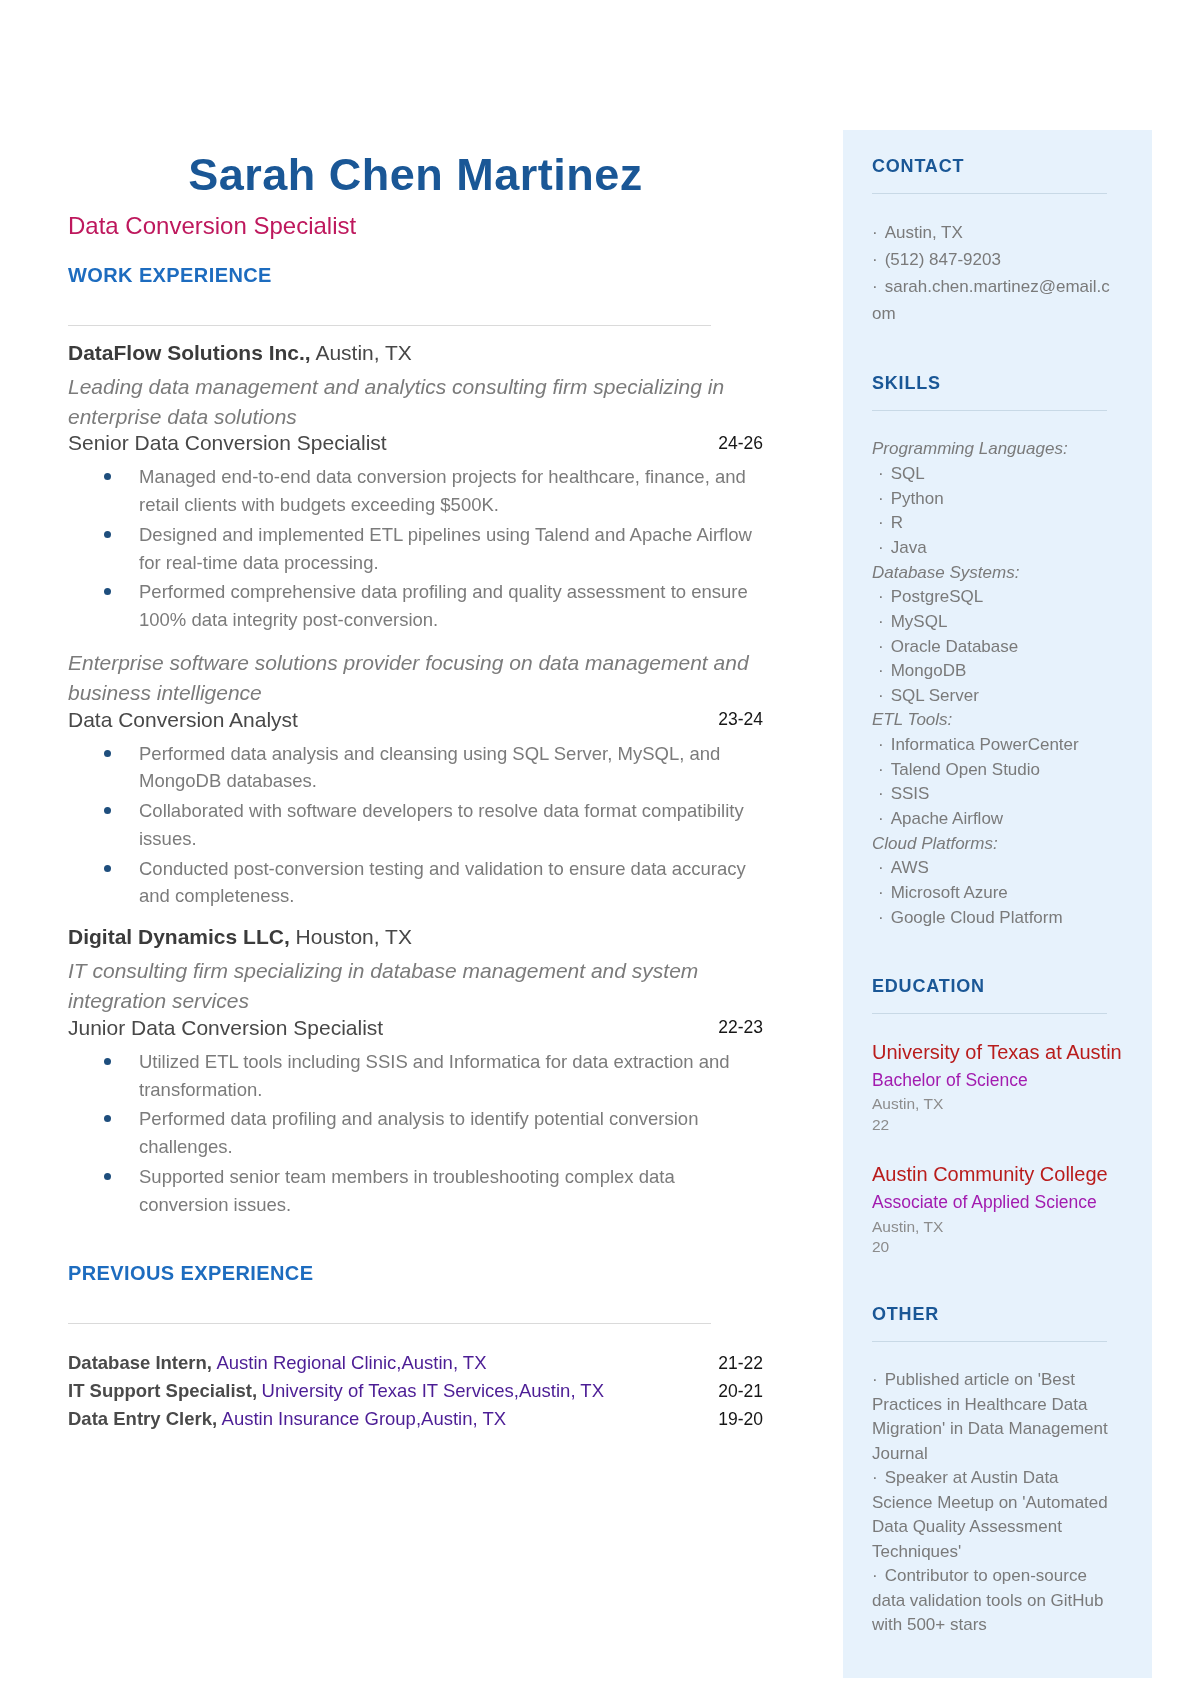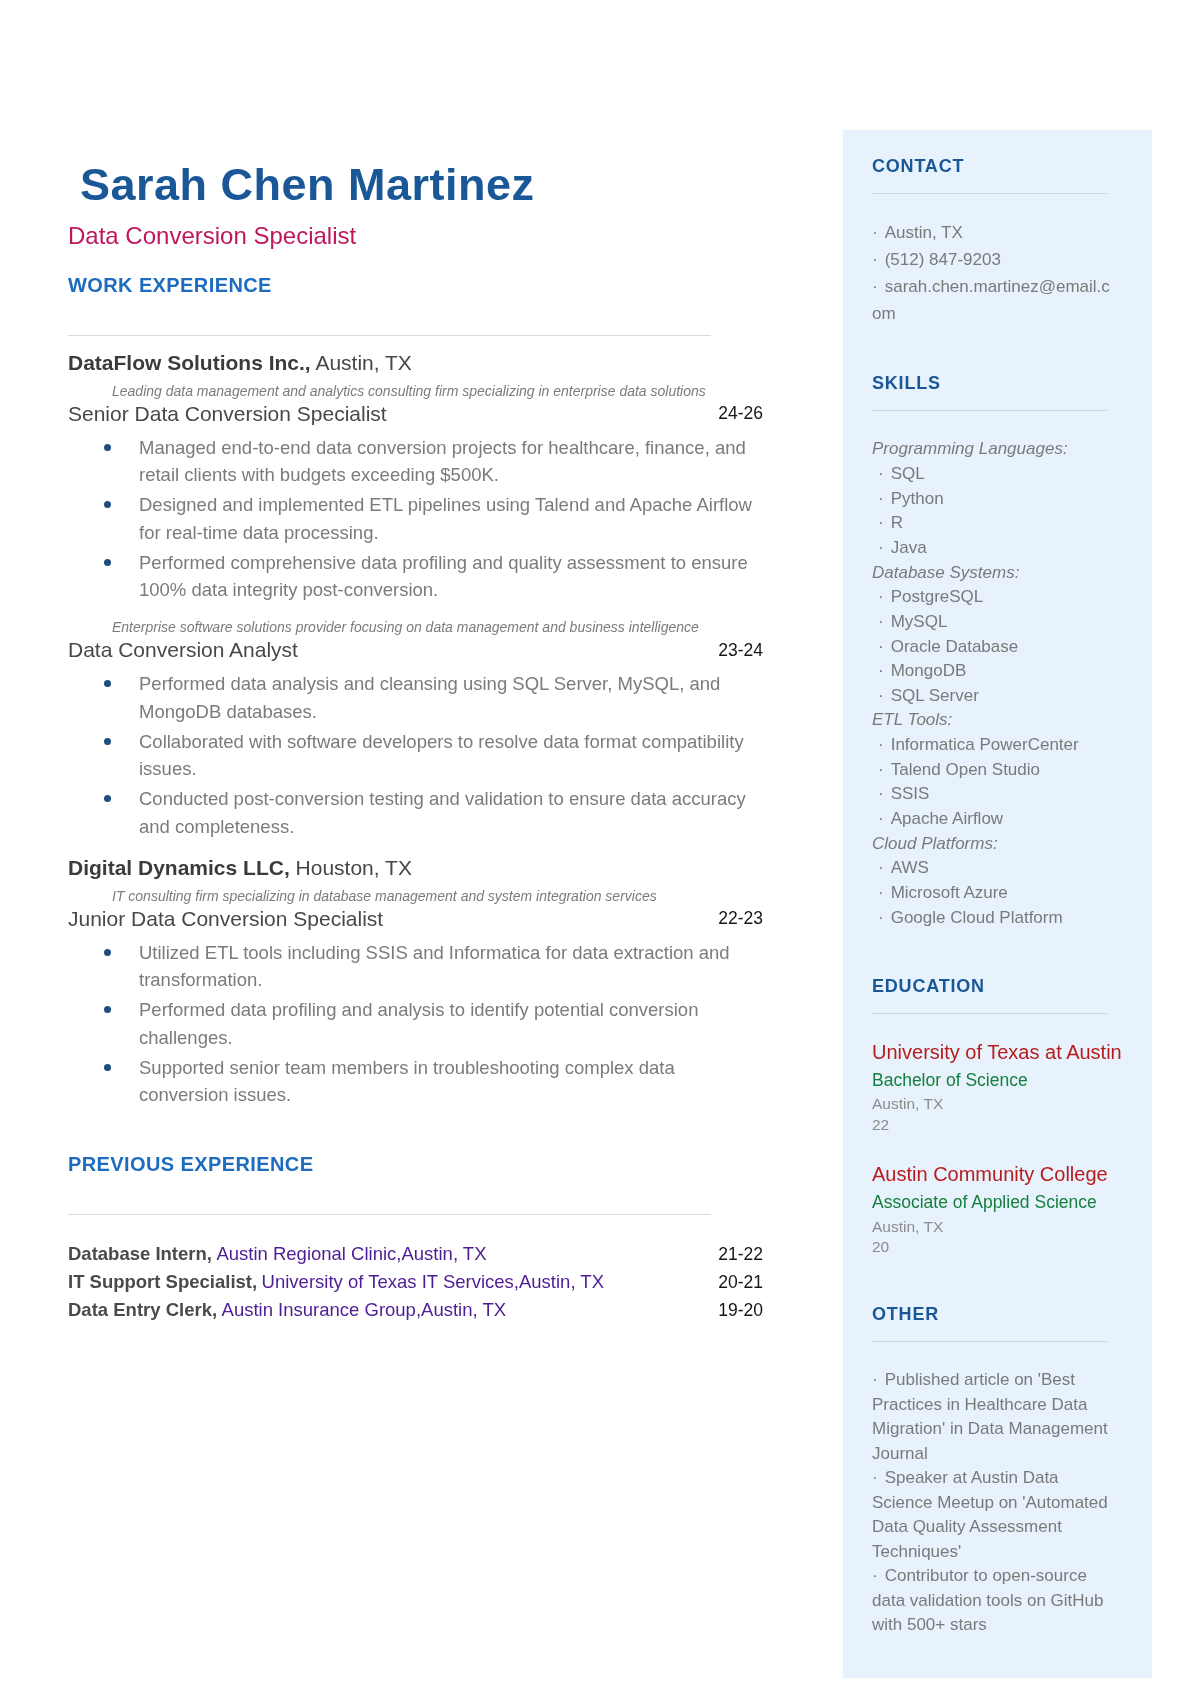--- a/index.html
+++ b/index.html
@@ -1,28 +1,28 @@
 <!DOCTYPE html>
 <html><head>
 <meta charset="utf-8">
 <style>
   html,body{margin:0;padding:0;background:#ffffff;}
   .page{position:relative;width:1190px;height:1683px;background:#ffffff;overflow:hidden;
         font-family:"Liberation Sans","DejaVu Sans",sans-serif;}
   
   .main{position:absolute;left:68px;top:148px;width:695px;}
-  .name{font-size:45px;font-weight:700;color:#1a5796;letter-spacing:.5px;line-height:1.1;margin:12px;}
+  .name{font-size:45px;font-weight:700;color:#1a5796;letter-spacing:.5px;line-height:1.1;margin:2px;text-align:center;}
   .subtitle{font-size:24px;color:#be185d;margin-top:12px;}
   .sec-head{font-size:20px;font-weight:700;color:#1d6cbf;letter-spacing:.4px;margin-top:24px;}
   .hr-main{height:1px;background:#dadada;width:643px;margin:38px 0 14px 0;}
   .company{margin-top:14px;}
   .co-line{font-size:21px;color:#3d3d3d;line-height:1.25;}
   .co-name{font-weight:700;color:#3b3b3b;}
   .co-loc{font-weight:400;color:#474747;}
-  .co-desc{font-style:italic;font-size:14px;color:#7b7b7b;line-height:1.42;margin-top:6px;margin-left:44px;}
+  .co-desc{font-style:italic;font-size:21px;color:#7b7b7b;line-height:1.42;margin-top:6px;}
   .role-row{display:flex;justify-content:space-between;align-items:center;}
   .role-title{font-size:21px;color:#484848;}
   .role-dates{font-size:17.5px;color:#161616;}
   .bullets{margin-top:8px;}
   .bullet{display:flex;margin-bottom:2px;}
   .bdot{flex:0 0 7px;width:7px;height:7px;border-radius:50%;background:#1e4e7d;margin:10px 28px 0 36px;}
   .btext{font-size:18.5px;color:#7b7b7b;line-height:1.5;width:624px;}
   .prev-rows{margin-top:26px;}
   .prev-row{display:flex;justify-content:space-between;align-items:baseline;line-height:1.36;margin-bottom:2px;}
   .prev-role{font-weight:700;color:#4a4a4a;font-size:18.5px;}
@@ -34,21 +34,21 @@
   .sb-sec{margin-top:0;}
   .sb-sec + .sb-sec{margin-top:46px;}
   .sb-head{font-size:18px;font-weight:700;color:#1a5796;letter-spacing:.8px;}
   .sb-hr{height:1px;background:#c8d9e6;width:235px;margin:16px 0 26px 0;}
   .ct-item{font-size:17px;color:#7a7a7a;line-height:1.58;overflow-wrap:break-word;width:244px;}
   .sdot{margin-right:7px;color:#7a7a7a;}
   .sk-label{font-style:italic;font-size:17px;color:#7a7a7a;line-height:1.45;}
   .sk-item{font-size:17px;color:#7a7a7a;line-height:1.45;padding-left:6px;}
   .school + .school{margin-top:26px;}
   .school-name{font-size:20px;color:#b91c1c;line-height:1.28;}
-  .school-degree{font-size:17.5px;color:#15803d;margin-top:3px;line-height:1.35;}
+  .school-degree{font-size:17.5px;color:#a21caf;margin-top:3px;line-height:1.35;}
   .school-loc{font-size:15.5px;color:#8c8c8c;margin-top:2px;line-height:1.35;}
   .school-year{font-size:15.5px;color:#8c8c8c;line-height:1.35;}
   .ot-item{font-size:17px;color:#7a7a7a;line-height:1.44;overflow-wrap:break-word;width:244px;}
 </style>
 </head>
 <body>
 
 <div class="page">
 
   <div class="main">

